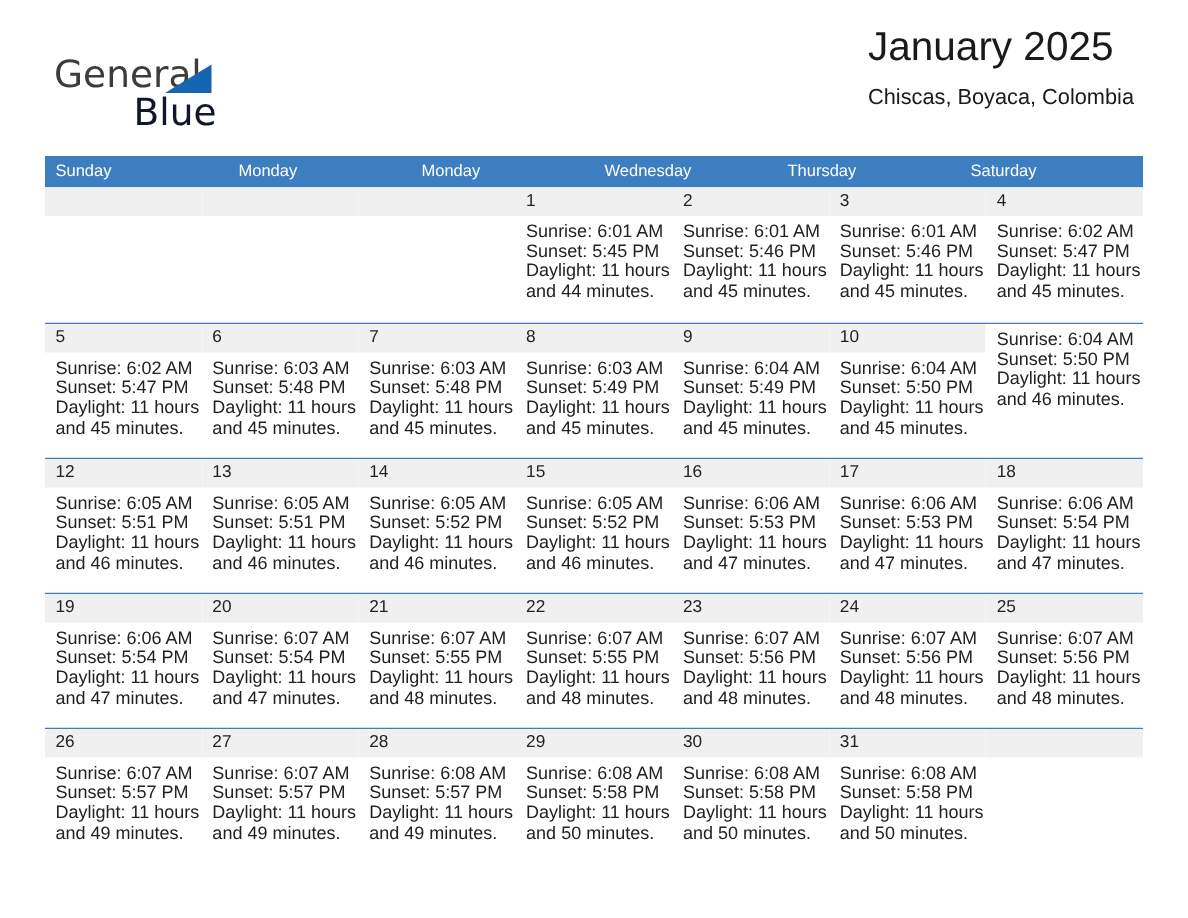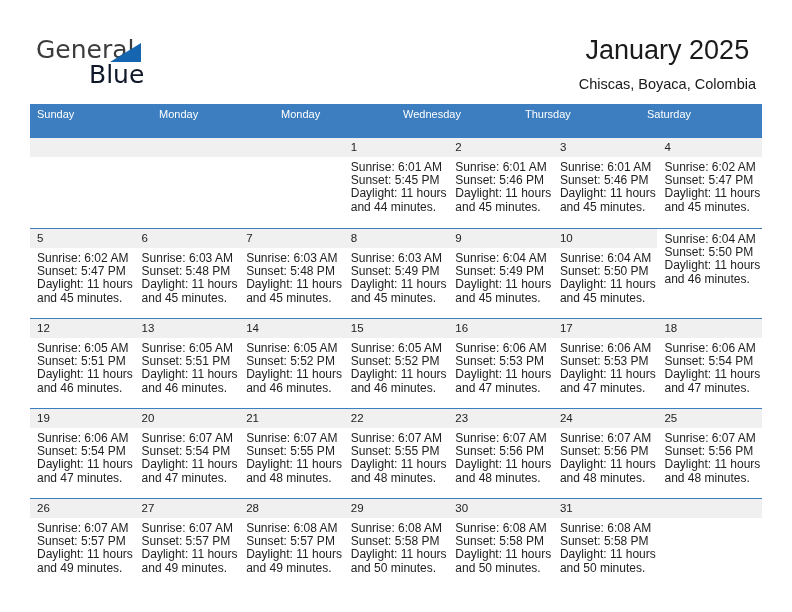--- a/index.html
+++ b/index.html
@@ -65,22 +65,22 @@
     font-size: 25px;
     color: #0f172a;
     font-family: "DejaVu Sans", sans-serif;
     font-weight: 400;
     line-height: 28px;
   }
 
   .title-block {
     position: absolute;
     right: 36px;
-    top: 33px;
-    text-align: center;
+    top: 14px;
+    text-align: left;
   }
   .cal-title {
     font-size: 27px;
     color: #1a1a1a;
     font-weight: 400;
     line-height: 34px;
     white-space: nowrap;
   }
   .cal-subtitle {
     margin-top: 8px;
@@ -95,21 +95,21 @@
   .calendar {
     position: absolute;
     left: 30px;
     top: 104px;
     width: 732px;
   }
 
   .weekday-row {
     display: flex;
     width: 732px;
-    height: 34px;
+    height: 21px;
     background: #3c7ebf;
   }
   .weekday-cell {
     flex: 1 1 0;
     min-width: 0;
     color: #ffffff;
     font-size: 11px;
     line-height: 21px;
     padding-left: 7px;
     box-sizing: border-box;

